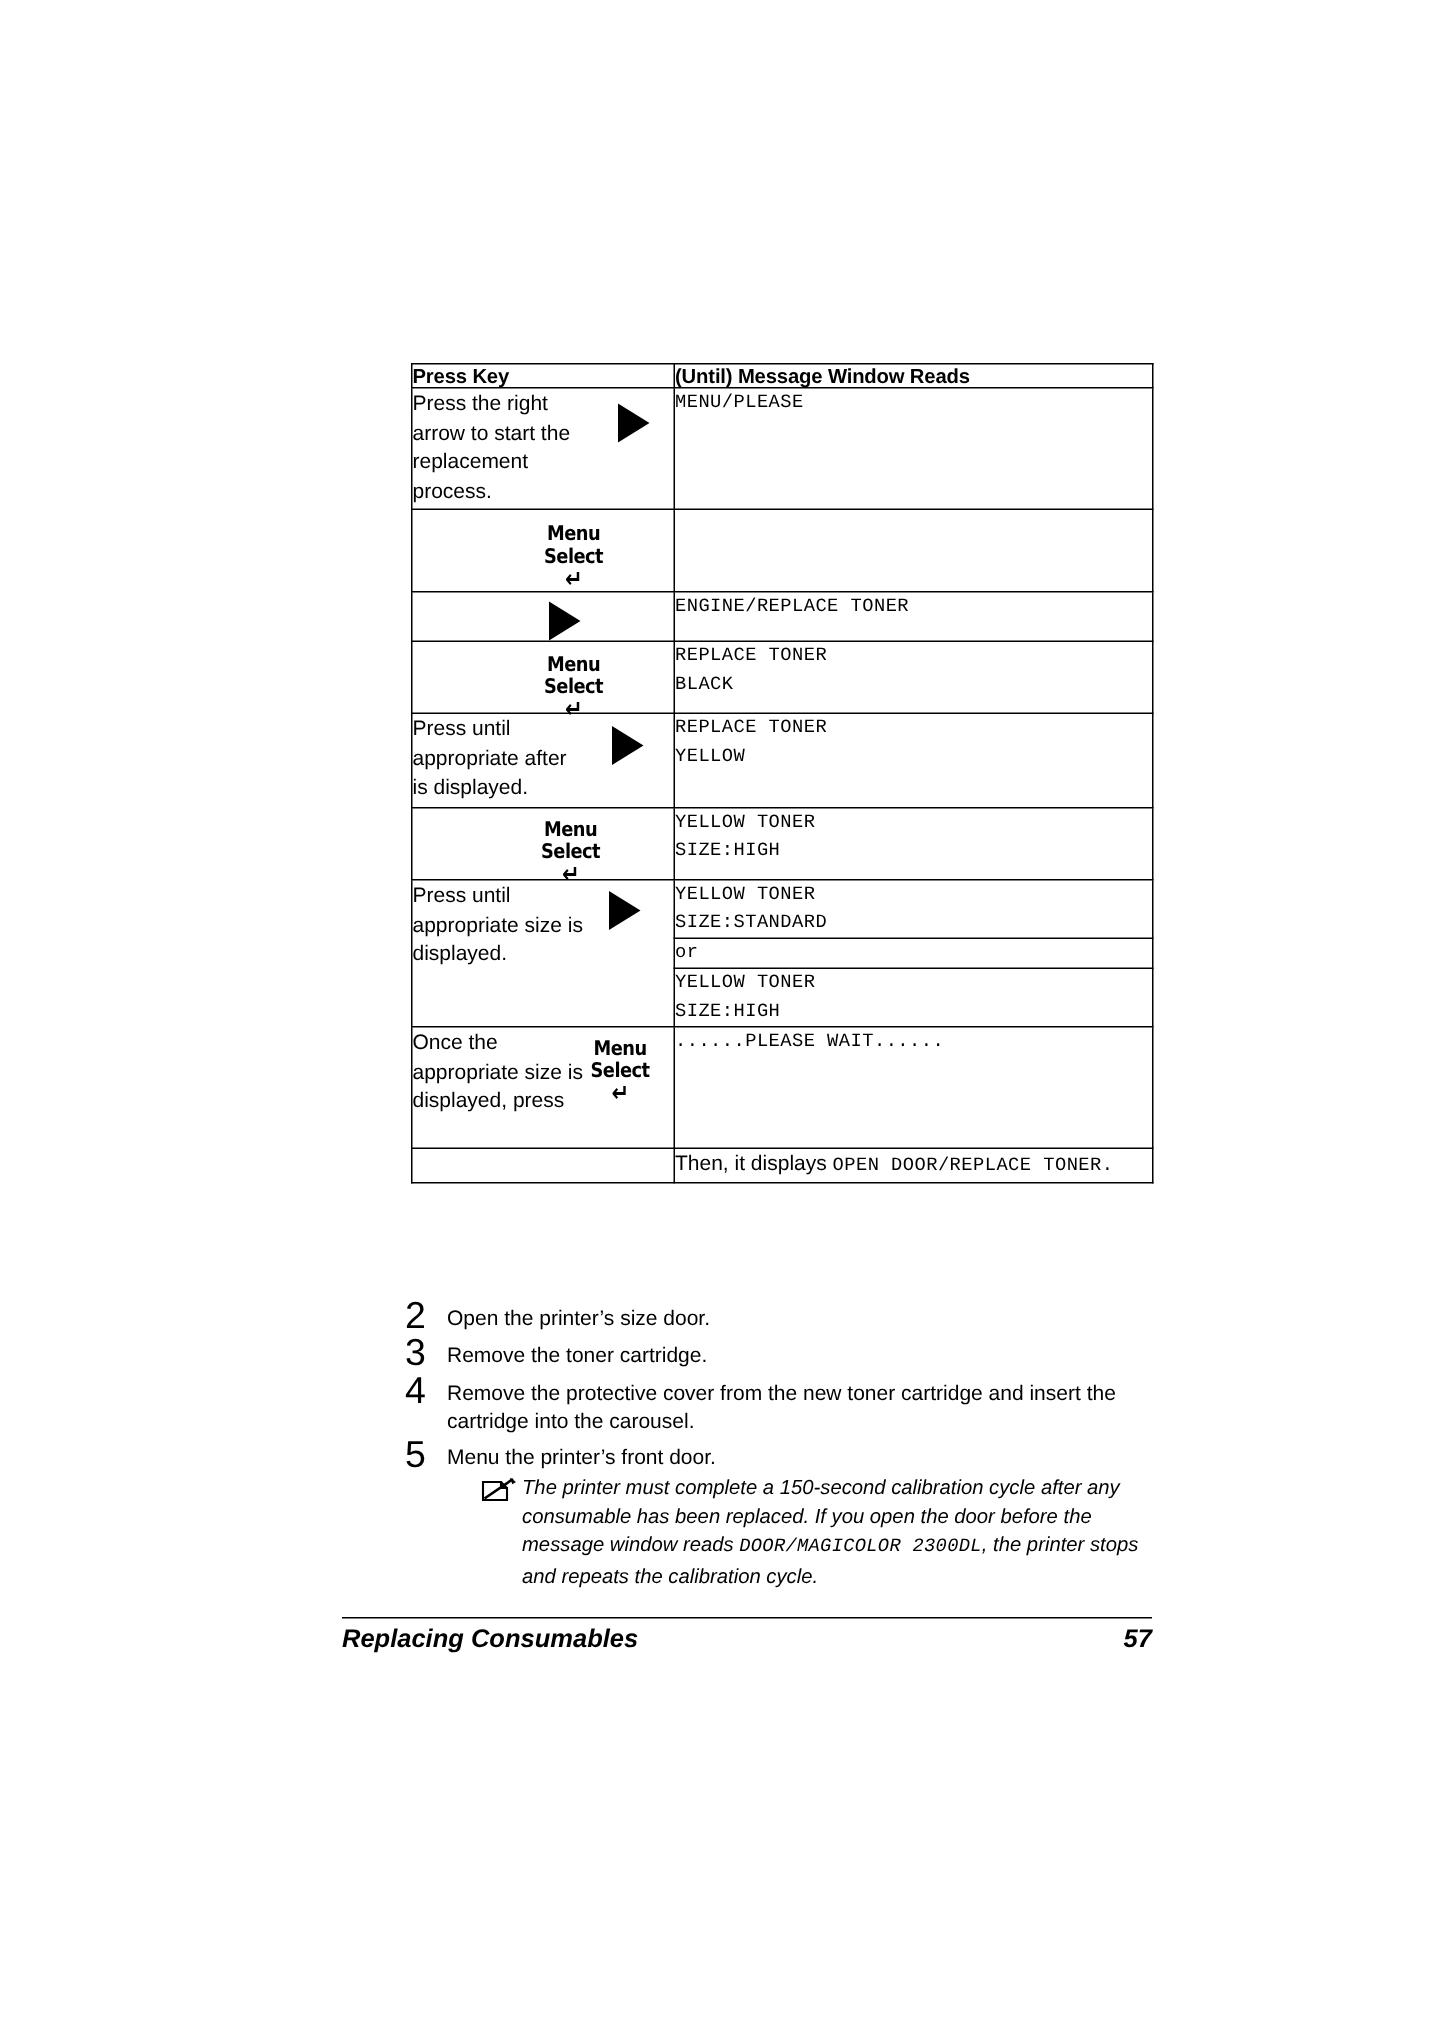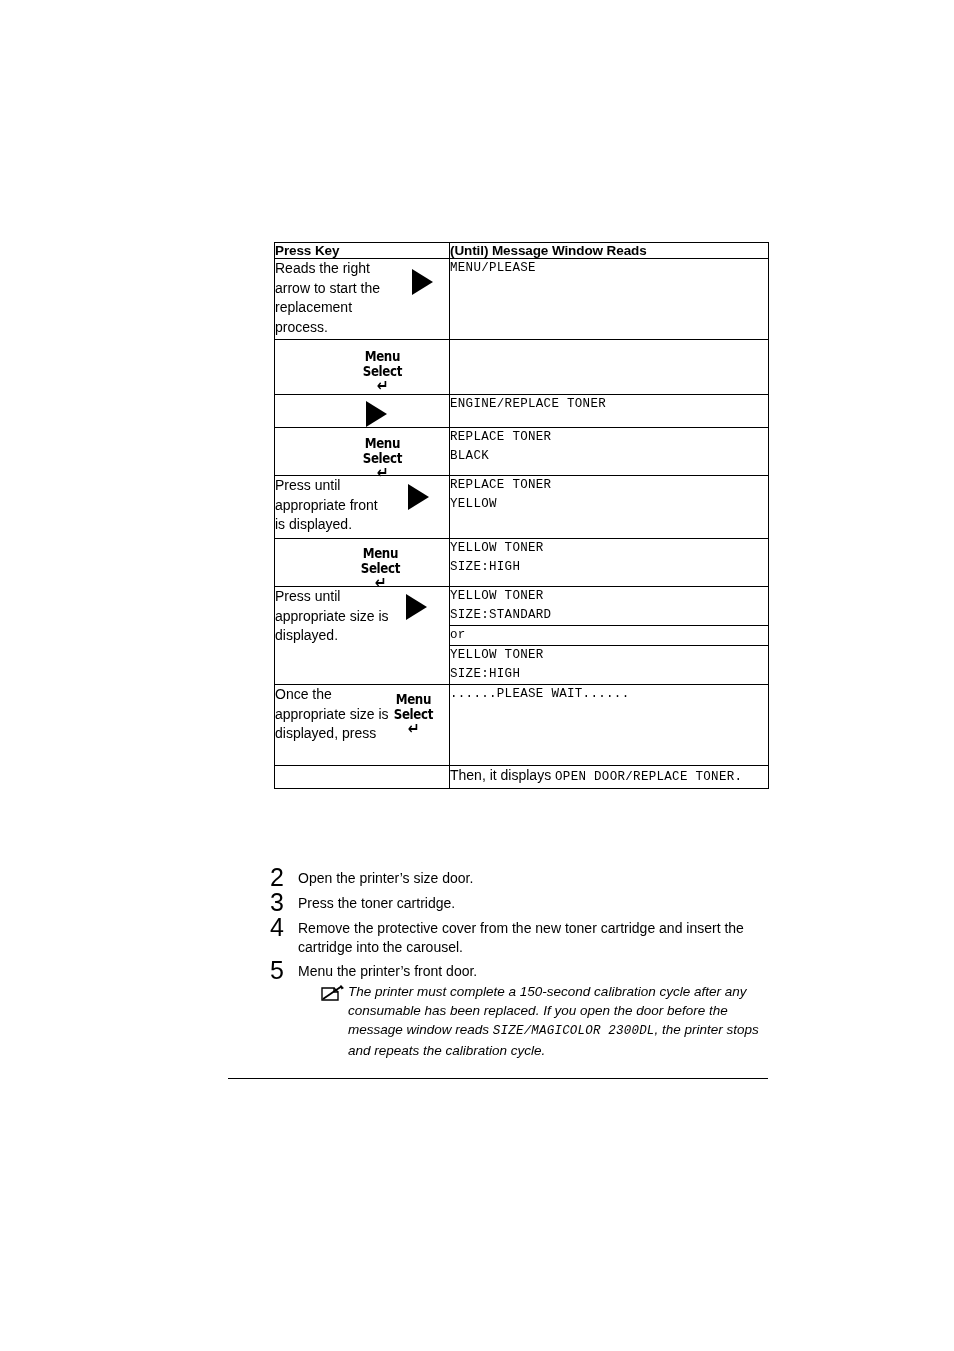--- a/index.html
+++ b/index.html
@@ -216,21 +216,21 @@
       </colgroup>
     <tbody>
 
       <tr>
         <th class="hdr-cell">Press Key</th>
         <th class="hdr-cell">(Until) Message Window Reads</th>
       </tr>
 
       <tr>
         <td class="key-cell tall">
-          <span class="key-text">Reads the right arrow to start the replacement process.</span>
+          <span class="key-text">Press the right arrow to start the replacement process.</span>
           <span class="arrow-key a1"></span>
         </td>
         <td class="msg-cell">MENU/PLEASE</td>
       </tr>
 
       <tr>
         <td class="key-cell h62">
           <span class="menu-select ms-1">
             <span>Menu</span><br>
             <span>Select</span>
@@ -254,21 +254,21 @@
             <span>Select</span>
             <span class="ret">↵</span>
           </span>
         </td>
         <td class="msg-cell">REPLACE TONER
 BLACK</td>
       </tr>
 
       <tr>
         <td class="key-cell h72">
-          <span class="key-text">Press until appropriate front is displayed.</span>
+          <span class="key-text">Press until appropriate after is displayed.</span>
           <span class="arrow-key a3"></span>
         </td>
         <td class="msg-cell">REPLACE TONER
 YELLOW</td>
       </tr>
 
       <tr>
         <td class="key-cell h55">
           <span class="menu-select ms-3">
             <span>Menu</span><br>
@@ -317,39 +317,43 @@
     </tbody>
   </table>
 
   <div class="steps">
     <div class="step">
       <div class="step-num">2</div>
       <div class="step-body">Open the printer’s size door.</div>
     </div>
     <div class="step">
       <div class="step-num">3</div>
-      <div class="step-body">Press the toner cartridge.</div>
+      <div class="step-body">Remove the toner cartridge.</div>
     </div>
     <div class="step">
       <div class="step-num">4</div>
       <div class="step-body">Remove the protective cover from the new toner cartridge and insert the cartridge into the carousel.</div>
     </div>
     <div class="step">
       <div class="step-num">5</div>
       <div class="step-body">Menu the printer’s front door.</div>
     </div>
   </div>
 
   <div class="note">
     <div class="note-icon">
       <svg width="26" height="20" viewBox="0 0 26 20" xmlns="http://www.w3.org/2000/svg">
         <path d="M2 4 L2 16 L18 16 L18 8 L14 8 L14 4 Z" fill="none" stroke="#000" stroke-width="1.4"></path>
         <path d="M14 4 L18 8" fill="none" stroke="#000" stroke-width="1.4"></path>
         <path d="M3 15 L22 2" fill="none" stroke="#000" stroke-width="1.8"></path>
         <path d="M20 1 L24 4 L21.5 5.5 Z" fill="#000"></path>
       </svg>
     </div>
-    <div class="note-text"><span>The printer must complete a 150-second calibration cycle after any consumable has been replaced. If you open the door before the message window reads </span><span class="mono">SIZE/MAGICOLOR 2300DL</span><span>, the printer stops and repeats the calibration cycle.</span></div>
+    <div class="note-text"><span>The printer must complete a 150-second calibration cycle after any consumable has been replaced. If you open the door before the message window reads </span><span class="mono">DOOR/MAGICOLOR 2300DL</span><span>, the printer stops and repeats the calibration cycle.</span></div>
   </div>
 
   <div class="footer-rule"></div>
+  <div class="footer">
+    <div>Replacing Consumables</div>
+    <div class="footer-page">57</div>
+  </div>
 
 </div>
 
 </body></html>

